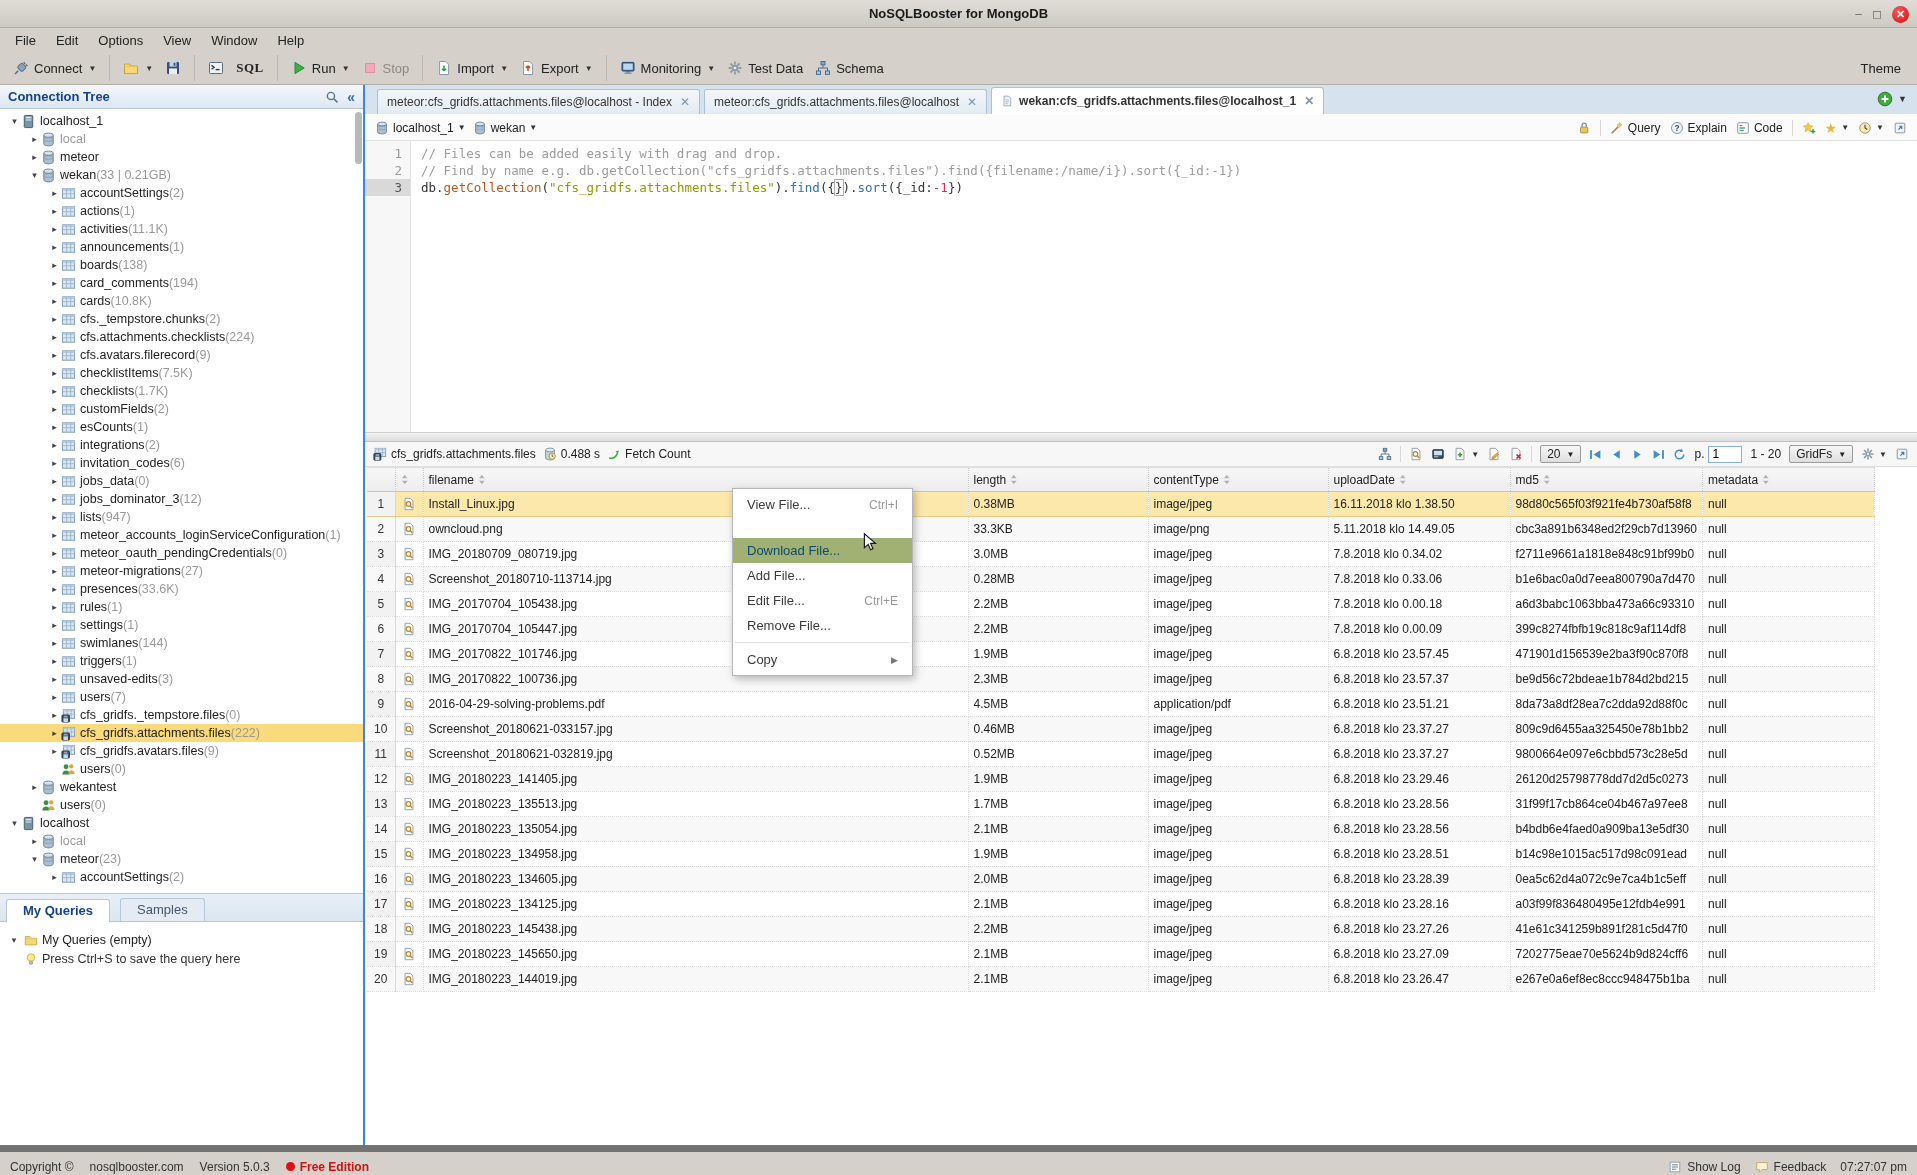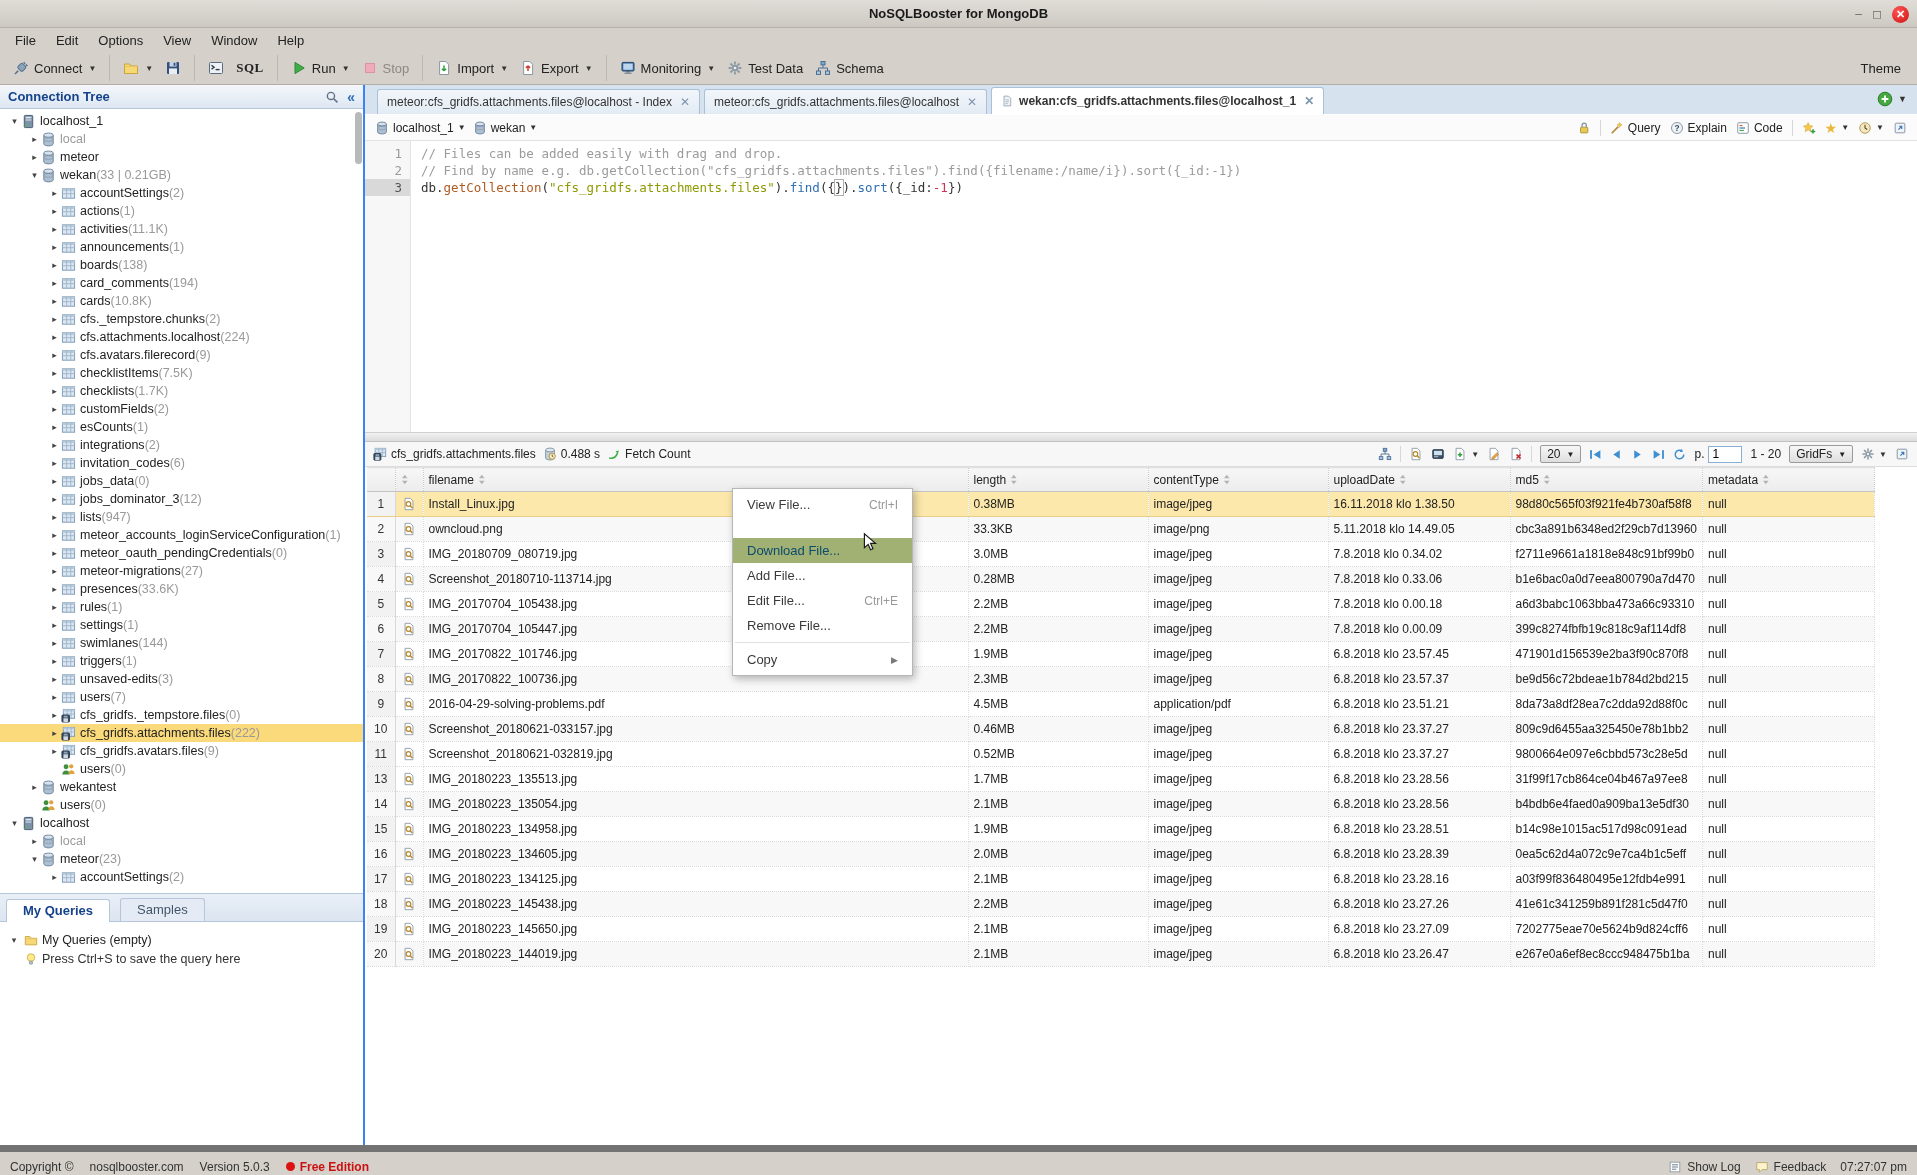--- a/index.html
+++ b/index.html
@@ -457,21 +457,21 @@
         </div>
         <div class="tree-row" style="padding-left: 48px;">
           <span class="twisty">▸</span>
           <span class="ic">
             <svg viewBox="0 0 16 16">
               <rect x="1.5" y="3" width="13" height="10" fill="#dbe7f2" stroke="#7c98b4"></rect>
               <rect x="1.5" y="3" width="13" height="2.4" fill="#b8cbdd"></rect>
               <path d="M1.5 8.2h13M6 3v10M10.4 3v10" stroke="#9fb6cb" fill="none"></path>
             </svg>
           </span>
-          <span class="lbl">cfs.attachments.localhost</span>
+          <span class="lbl">cfs.attachments.checklists</span>
           <span class="cnt">(224)</span>
         </div>
         <div class="tree-row" style="padding-left: 48px;">
           <span class="twisty">▸</span>
           <span class="ic">
             <svg viewBox="0 0 16 16">
               <rect x="1.5" y="3" width="13" height="10" fill="#dbe7f2" stroke="#7c98b4"></rect>
               <rect x="1.5" y="3" width="13" height="2.4" fill="#b8cbdd"></rect>
               <path d="M1.5 8.2h13M6 3v10M10.4 3v10" stroke="#9fb6cb" fill="none"></path>
             </svg>
@@ -1407,20 +1407,36 @@
                     <path d="M9.4 10.1l2.4 2.4" stroke="#b8862a" stroke-width="1.5"></path>
                   </svg>
                 </span></td>
               <td>Screenshot_20180621-032819.jpg</td>
               <td>0.52MB</td>
               <td>image/jpeg</td>
               <td>6.8.2018 klo 23.37.27</td>
               <td>9800664e097e6cbbd573c28e5d</td>
               <td>null</td>
             </tr>
+            <tr class="even">
+              <td class="num">12</td>
+              <td class="icc"><span class="ic ic14">
+                  <svg viewBox="0 0 16 16">
+                    <path d="M3.5 1.5h6l3 3v10h-9z" fill="#fff" stroke="#8a97a5"></path>
+                    <circle cx="7.4" cy="8" r="2.7" fill="none" stroke="#b8862a" stroke-width="1.3"></circle>
+                    <path d="M9.4 10.1l2.4 2.4" stroke="#b8862a" stroke-width="1.5"></path>
+                  </svg>
+                </span></td>
+              <td>IMG_20180223_141405.jpg</td>
+              <td>1.9MB</td>
+              <td>image/jpeg</td>
+              <td>6.8.2018 klo 23.29.46</td>
+              <td>26120d25798778dd7d2d5c0273</td>
+              <td>null</td>
+            </tr>
             <tr class="odd">
               <td class="num">13</td>
               <td class="icc"><span class="ic ic14">
                   <svg viewBox="0 0 16 16">
                     <path d="M3.5 1.5h6l3 3v10h-9z" fill="#fff" stroke="#8a97a5"></path>
                     <circle cx="7.4" cy="8" r="2.7" fill="none" stroke="#b8862a" stroke-width="1.3"></circle>
                     <path d="M9.4 10.1l2.4 2.4" stroke="#b8862a" stroke-width="1.5"></path>
                   </svg>
                 </span></td>
               <td>IMG_20180223_135513.jpg</td>

